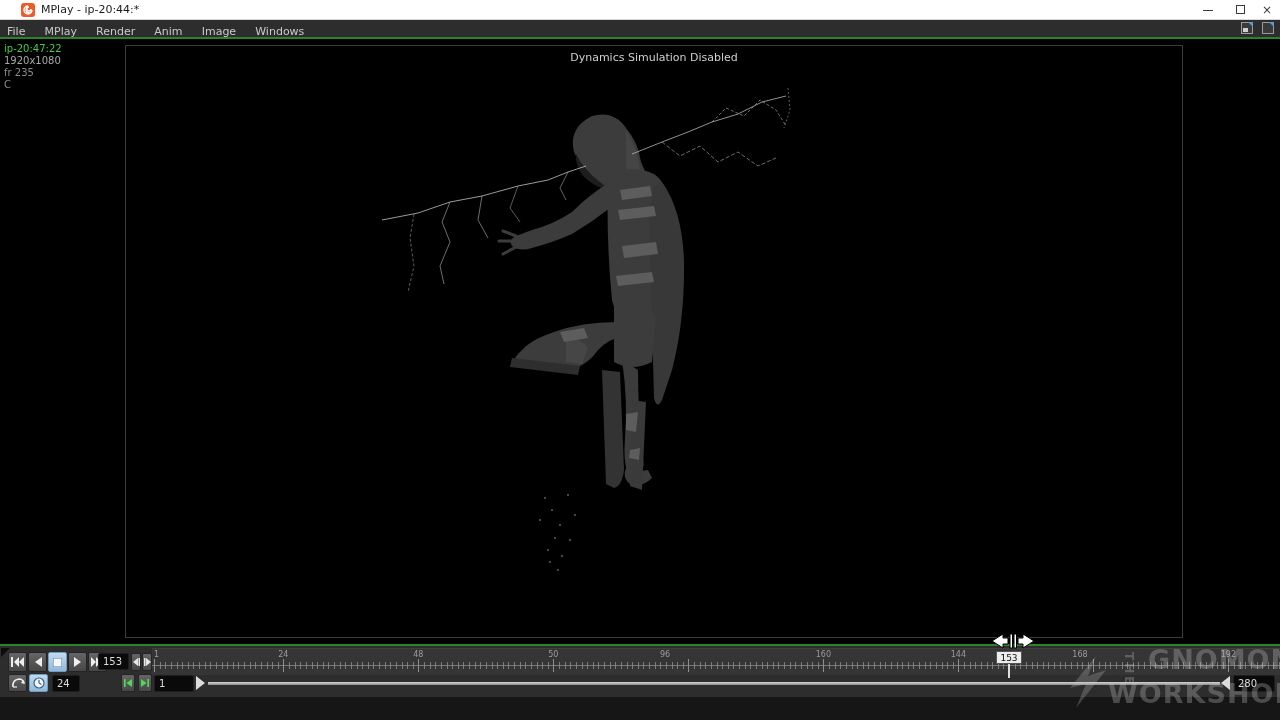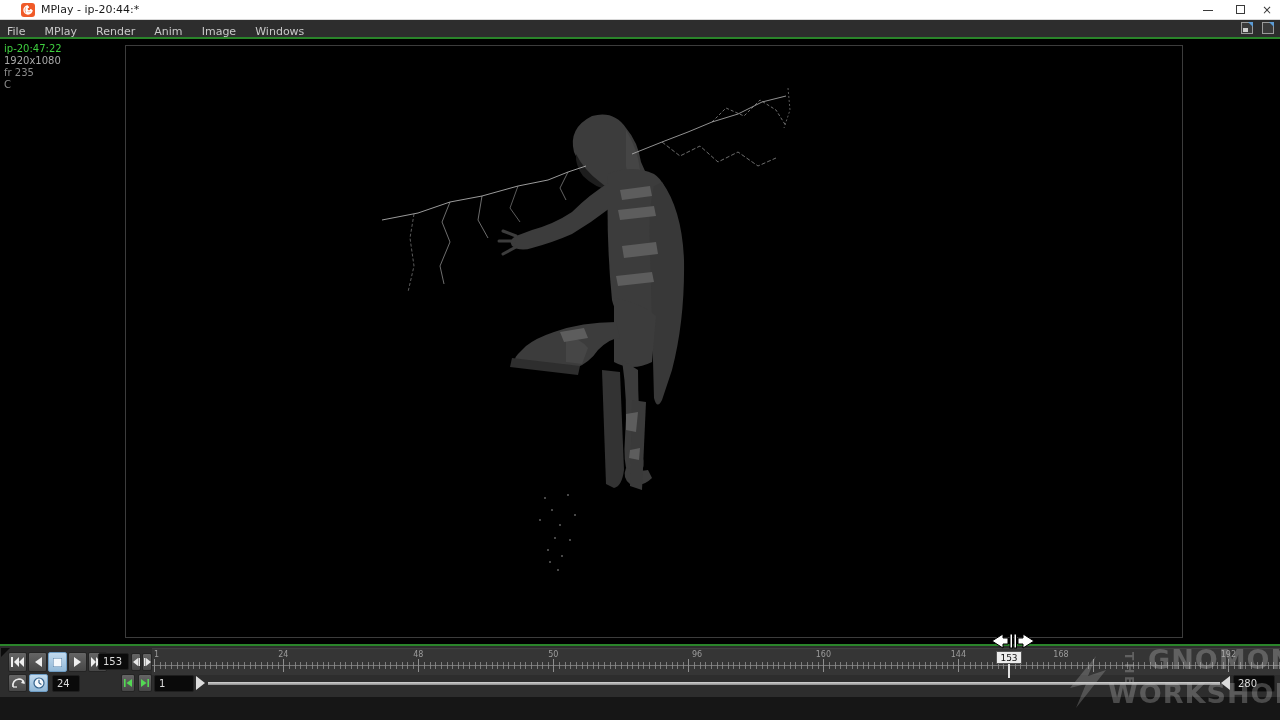--- a/index.html
+++ b/index.html
@@ -123,20 +123,21 @@
     <span class="mb-icon">
       <span class="blue-corner"></span>
     </span>
   </span>
 </div>
 
 <div class="green-line" style="top:37px; background:#2a842a;"></div>
 
 <div class="viewport">
   <div class="image-frame"></div>
+  <div class="overlay-message">Dynamics Simulation Disabled</div>
   <div class="info-block">
     <div class="info-seq">ip-20:47:22</div>
     <div class="info-dim">1920x1080</div>
     <div class="info-dim2">fr 235</div>
     <div class="info-dim2">C</div>
   </div>
 
   <svg class="abs" style="left:370px; top:31px;" width="430" height="510" viewBox="0 0 430 510">
     <g fill="#3c3c3c" stroke="none">
       <path d="M204,82 Q198,58 222,46 Q244,40 256,58 Q268,72 271,92 Q277,104 281,118 L266,132 Q246,128 228,112 Q210,98 204,82 Z"></path>
@@ -440,24 +441,24 @@
       <div class="tick" style="left: 1098.88px;"></div>
       <div class="tick" style="left: 1104.5px;"></div>
       <div class="tick" style="left: 1110.12px;"></div>
       <div class="tick" style="left: 1115.75px;"></div>
       <div class="tick" style="left: 1121.38px;"></div>
       <div class="tick" style="left: 1127px;"></div>
       <div class="tick-label first" style="left: 2px;">1</div>
       <div class="tick-label" style="left: 131.375px;">24</div>
       <div class="tick-label" style="left: 266.375px;">48</div>
       <div class="tick-label" style="left: 401.375px;">50</div>
-      <div class="tick-label" style="left: 545px;">96</div>
+      <div class="tick-label" style="left: 513px;">96</div>
       <div class="tick-label" style="left: 671.375px;">160</div>
       <div class="tick-label" style="left: 806.375px;">144</div>
-      <div class="tick-label" style="left: 909px;">168</div>
+      <div class="tick-label" style="left: 928px;">168</div>
       <div class="tick-label" style="left: 1076.38px;">192</div>
     </div>
 
   <div class="frame-marker" style="left: 1009px;">
     <div class="marker-box">153</div>
     <div class="marker-stem"></div>
   </div>
 
   <div class="pb-btn small" style="left:8px; top:28px; width:19px;">
     <svg width="14" height="12" viewBox="0 0 14 12">

